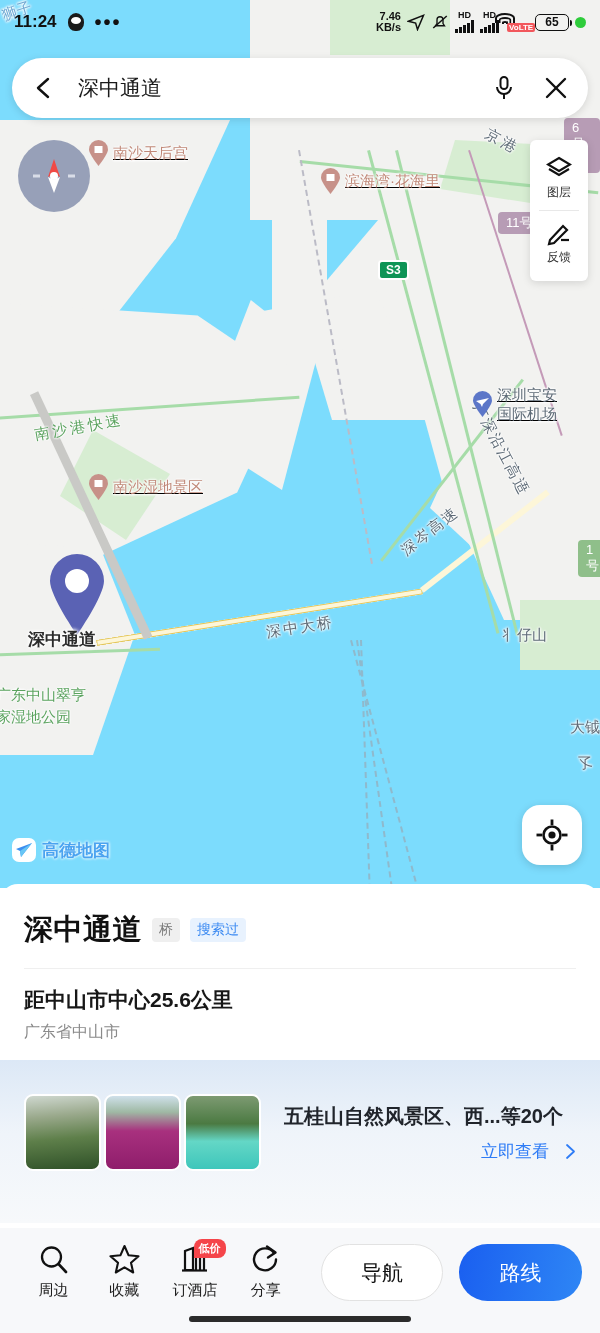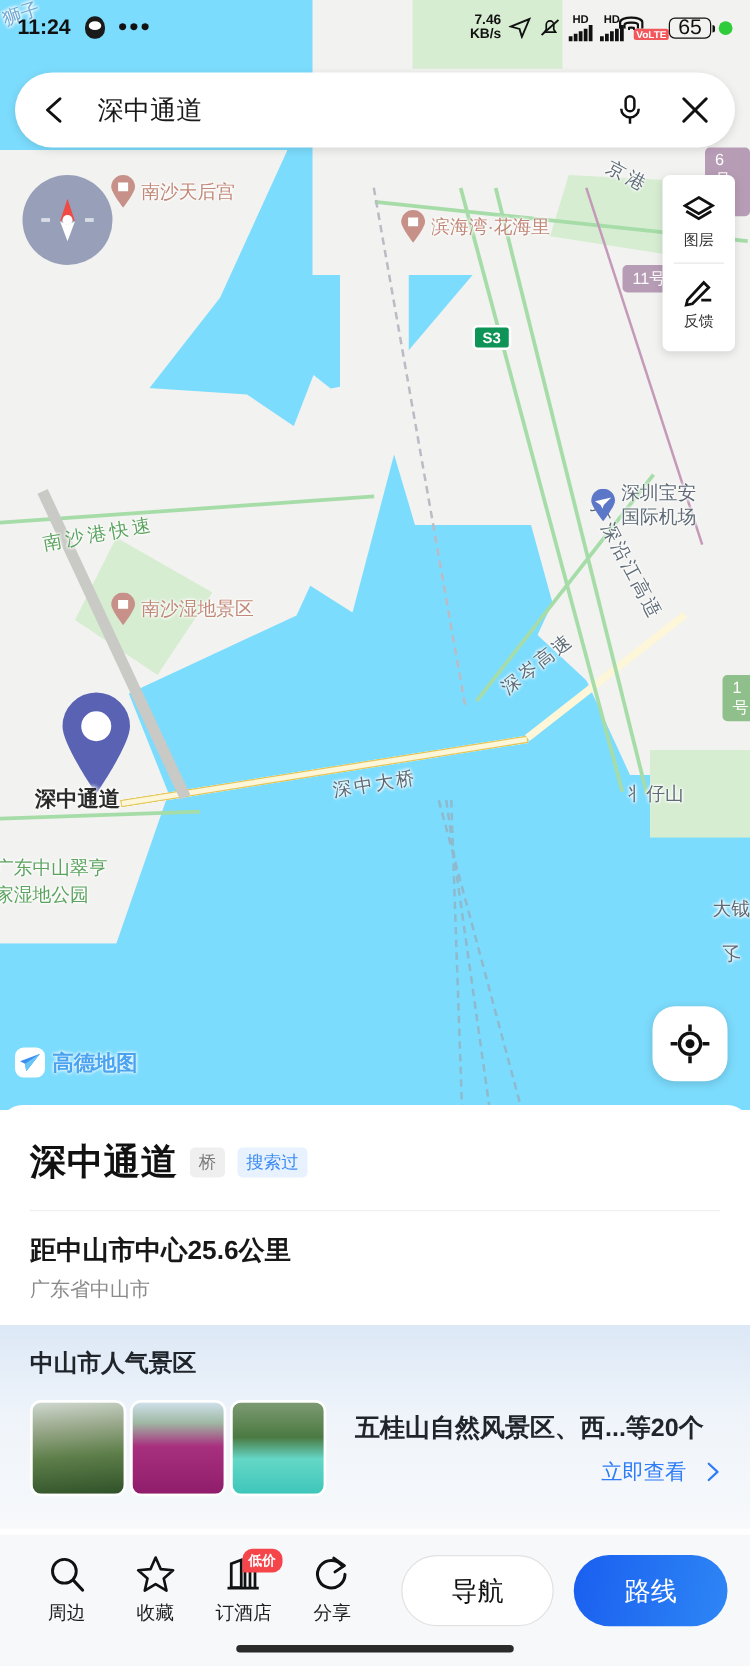--- a/index.html
+++ b/index.html
@@ -42,21 +42,21 @@
   .dots{ letter-spacing:2px; font-size:20px; line-height:8px; color:#111;}
   .netspeed{ font-size:11px; font-weight:700; line-height:11px; text-align:right; color:#111;}
   .bars{ display:flex; align-items:flex-end; gap:1px; height:13px;}
   .bars i{ display:block; width:3px; background:#111; }
   .bars i:nth-child(1){height:4px}.bars i:nth-child(2){height:6px}
   .bars i:nth-child(3){height:8px}.bars i:nth-child(4){height:10px}
   .bars i:nth-child(5){height:13px}
   .hdgrp{ display:flex; flex-direction:column; align-items:center; }
   .hdtxt{ font-size:9px; font-weight:700; color:#111; line-height:9px;}
   .batt{ width:34px;height:17px;border:1.6px solid #111;border-radius:5px;
-    display:flex;align-items:center;justify-content:center;font-size:17px;font-weight:400;position:relative;}
+    display:flex;align-items:center;justify-content:center;font-size:12px;font-weight:700;position:relative;}
   .batt:after{content:"";position:absolute;right:-4px;top:5px;width:2.5px;height:6px;background:#111;border-radius:0 2px 2px 0;}
   .grndot{ width:11px;height:11px;border-radius:50%;background:#2ECC3B;}
   .wifi{ position:relative; width:20px; height:15px;}
   .wifi span{ position:absolute; left:50%; transform:translateX(-50%);
      border:2.2px solid #111; border-bottom:none; border-radius:50% 50% 0 0;}
   .wifi span:nth-child(1){ width:20px;height:10px;top:0;}
   .wifi span:nth-child(2){ width:13px;height:6px;top:4px;}
   .wifi span:nth-child(3){ width:6px;height:3px;top:8px;}
   .volte{ position:absolute; left:2px; top:10px; background:#F2575C; color:#fff;
     font-size:8px; font-weight:700; padding:0 2px; border-radius:2px;}
@@ -92,21 +92,21 @@
   #amap-mark{ width:24px;height:24px;border-radius:7px;background:#fff;
     display:flex;align-items:center;justify-content:center;}
   #amap-name{ font-size:17px; font-weight:700; color:#4AA3F0;
      text-shadow:0 0 3px #fff,0 0 3px #fff;}
 
   
   #main-pin{ position:absolute; left:46px; top:552px; z-index:14; }
   #pin-label{ position:absolute; left:28px; top:628px; font-size:17px;
     font-weight:700; color:#2b2b2b; z-index:14;
     text-shadow:0 0 4px #fff,0 0 4px #fff,0 0 3px #fff;}
-  .poi-pin{ position:absolute; z-index:12; display:flex; align-items:center; gap:4px;}
+  .poi-pin{ position:absolute; z-index:12; display:flex; align-items:center; gap:4px;text-decoration:underline;}
   .poi-dot{ width:21px;height:27px; flex:none; position:relative;}
 
   .shield{ position:absolute; background:#0E9456; color:#fff; font-size:12px;
     font-weight:700; padding:1px 6px; border-radius:4px; border:2px solid #fff; z-index:12;}
   .metro{ position:absolute; background:#B79CB5; color:#fff; font-size:13px;
     padding:2px 8px; border-radius:4px; z-index:12;}
 
   
   #sheet{ position:absolute; left:0; top:884px; width:600px; height:449px;
     background:#fff; border-radius:18px 18px 0 0; z-index:40; overflow:hidden;}
@@ -386,21 +386,20 @@
       <span id="poi-title">深中通道</span>
       <span class="tag tag-gray">桥</span>
       <span class="tag tag-blue">搜索过</span>
     </div>
     <div id="divider"></div>
     <div id="dist">距中山市中心25.6公里</div>
     <div id="addr">广东省中山市</div>
   </div>
 
   <div id="attractions">
-    <div id="attr-title">中山市人气景区</div>
     <div id="attr-row">
       <div id="thumbs">
         <div class="thumb" style="background:linear-gradient(175deg,#cfd8d0 0%,#9aa98c 28%,#5e7f4a 58%,#2f5128 100%);"></div>
         <div class="thumb" style="background:linear-gradient(180deg,#cfe0ea 0%,#9fb9a4 22%,#a8307e 48%,#8f1d6b 100%);"></div>
         <div class="thumb" style="background:linear-gradient(180deg,#7d9a72 0%,#4b7a42 38%,#64d7c6 62%,#3ec6bb 100%);"></div>
       </div>
       <div id="attr-right">
         <div id="attr-names">五桂山自然风景区、西...等20个</div>
         <div id="attr-link">
           <span>立即查看</span>

